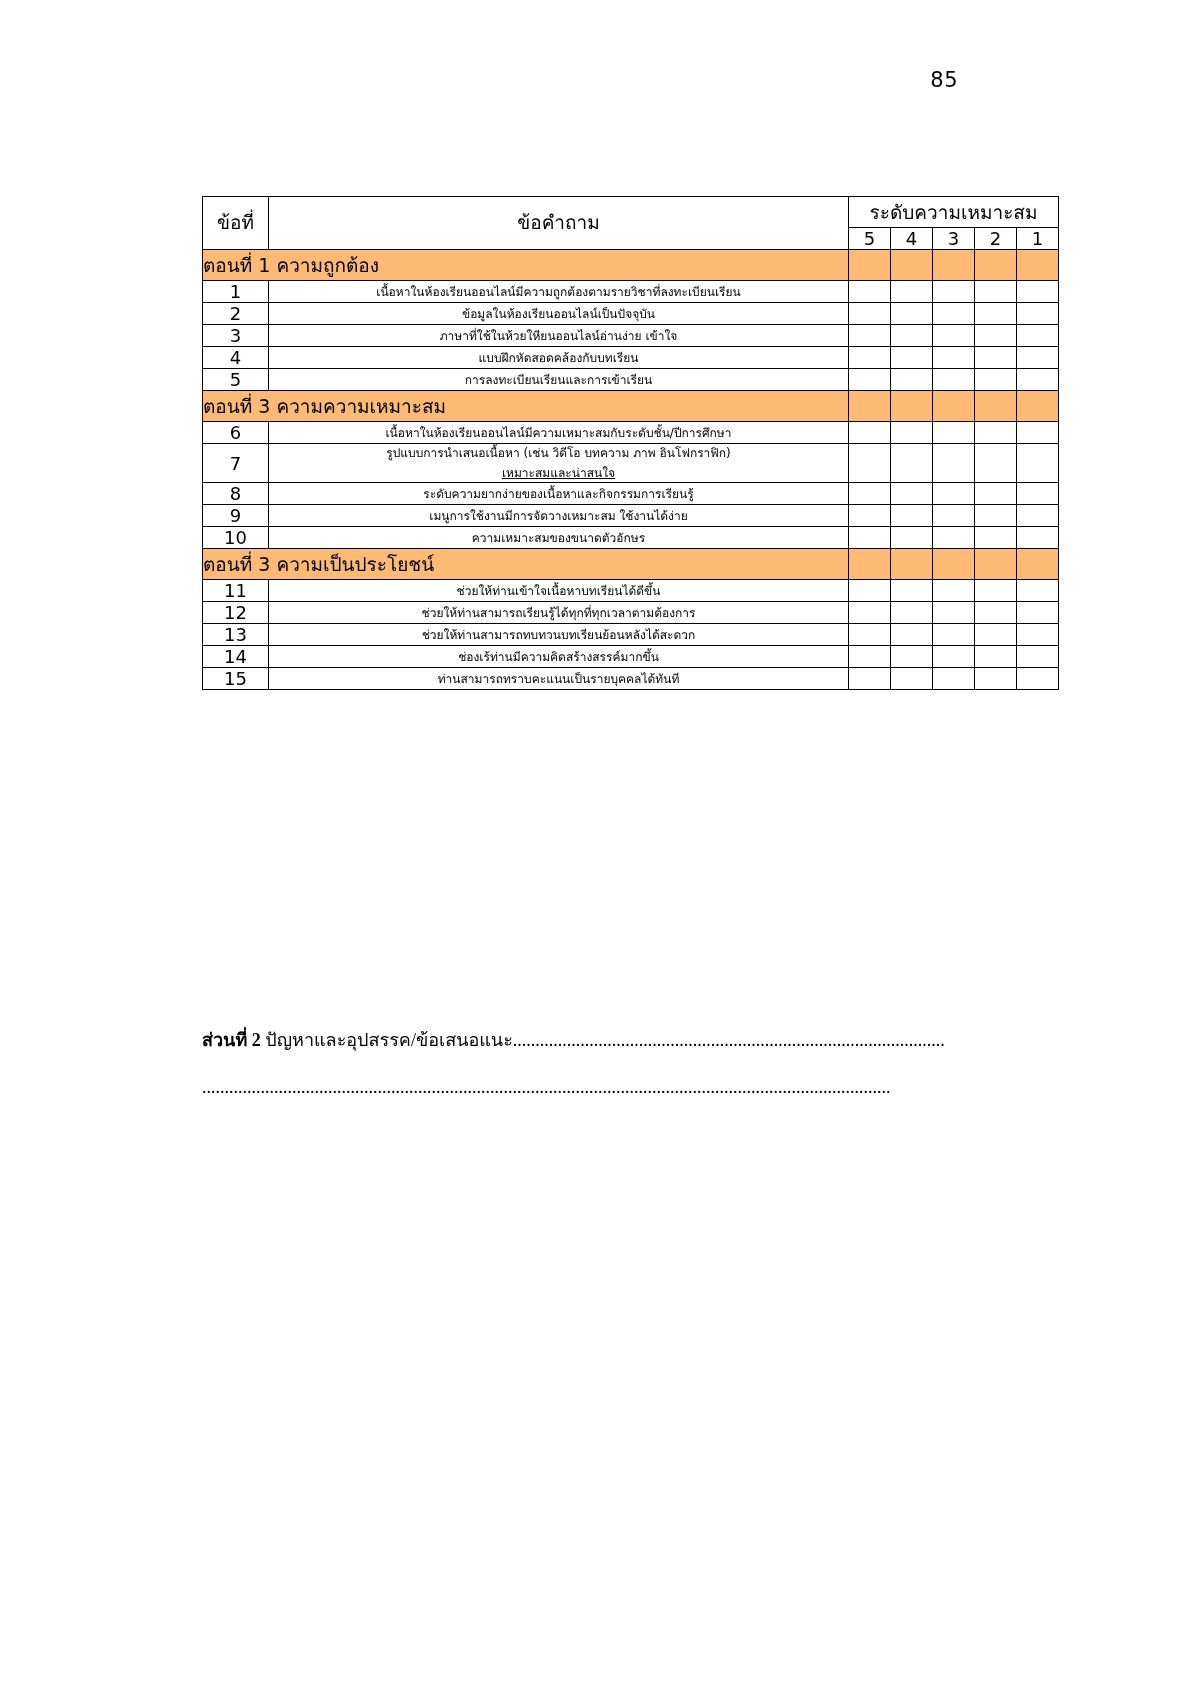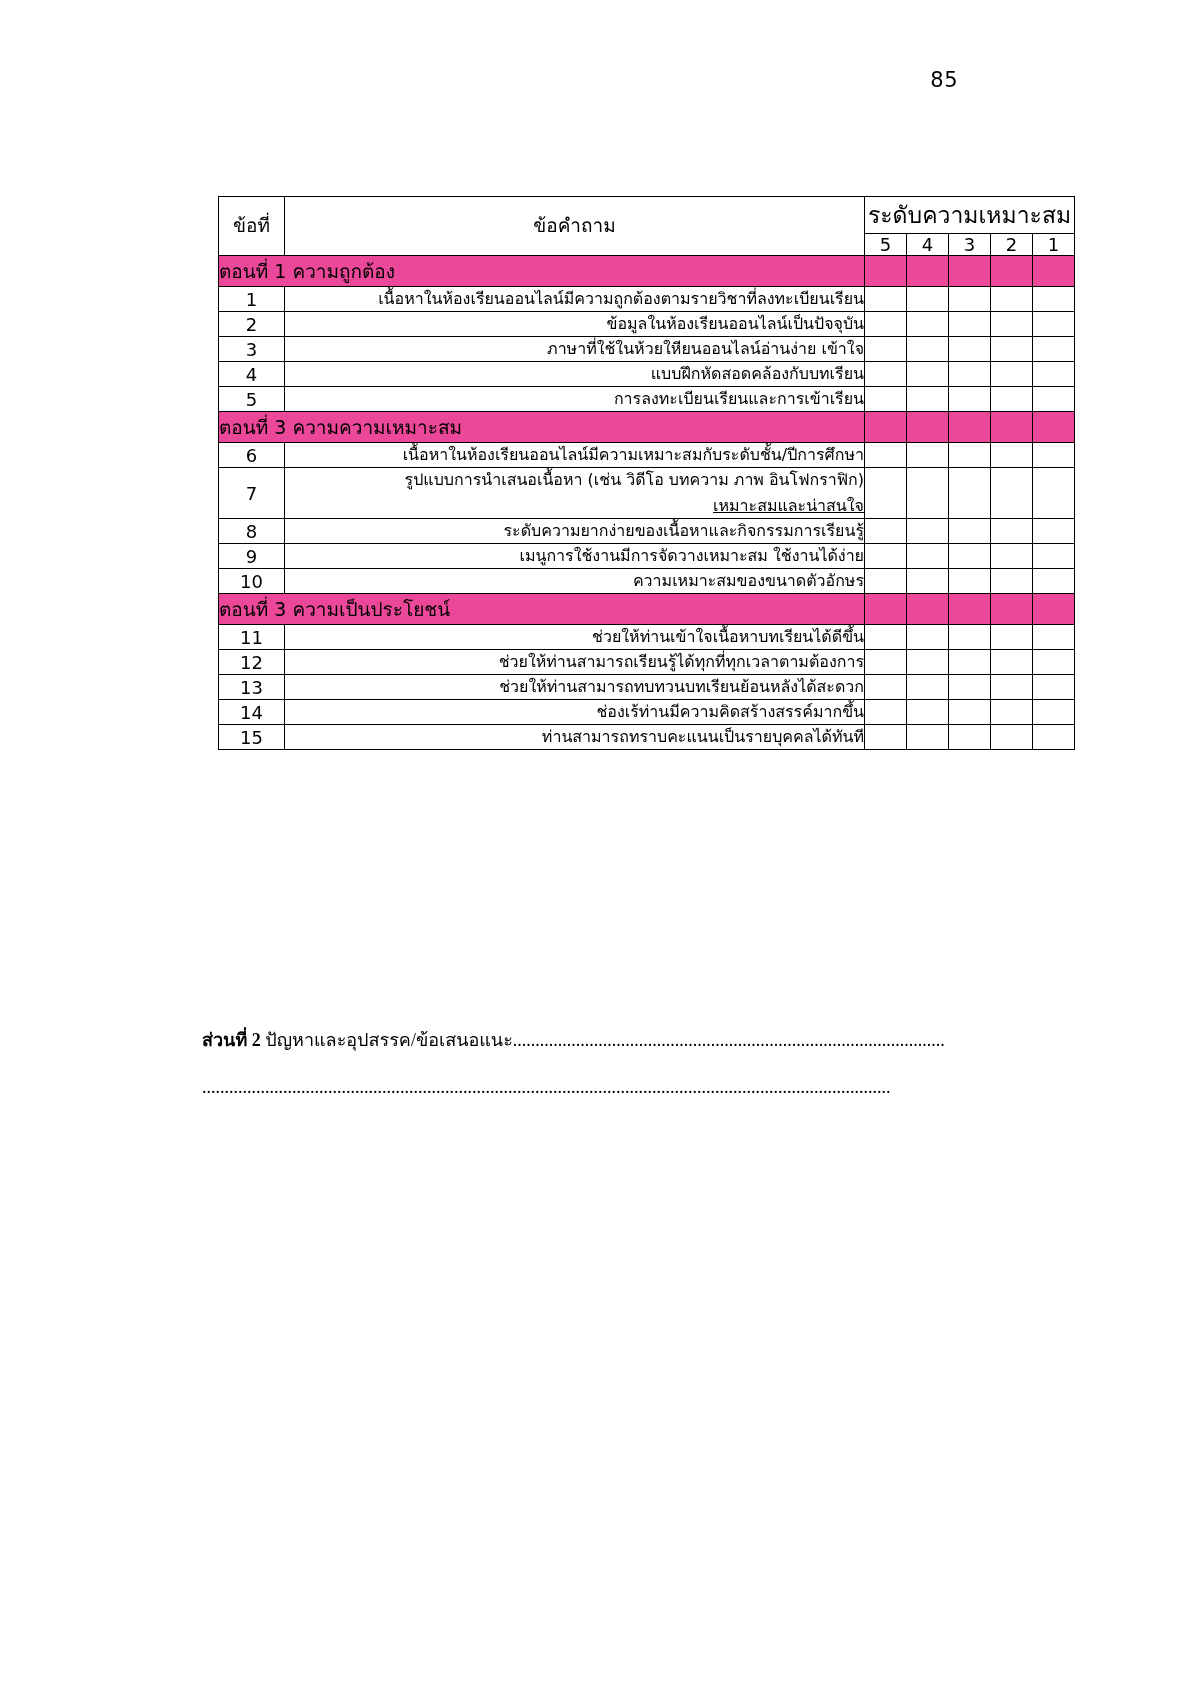--- a/index.html
+++ b/index.html
@@ -24,21 +24,21 @@
   .page-number {
     position: absolute;
     top: 68px;
     right: 120px;
     font-size: 21px;
     letter-spacing: 0.5px;
   }
   .table-wrap {
     position: absolute;
     top: 196px;
-    left: 218px;
+    left: 202px;
     width: 856px;
   }
   table.survey {
     border-collapse: collapse;
     width: 856px;
     table-layout: fixed;
   }
   table.survey td, table.survey th {
     border: 1px solid #000000;
     padding: 0;
@@ -50,49 +50,49 @@
   .col-rate    { width: 42px; }
 
   .hdr-cell {
     text-align: center;
     font-size: 19px;
     padding: 7px 0 9px 0;
     line-height: 1.35;
   }
   .hdr-rate {
     text-align: center;
-    font-size: 23px;
+    font-size: 19px;
     padding: 6px 0 7px 0;
   }
   .rate-num {
     text-align: center;
     font-size: 18px;
     padding: 5px 0 6px 0;
   }
   .row-no {
     text-align: center;
     font-size: 18px;
     padding: 9px 0 10px 0;
   }
   .row-q {
-    text-align: right;
-    font-size: 16px;
+    text-align: center;
+    font-size: 12px;
     padding: 8px 0 9px 10px;
     line-height: 1.5;
   }
   .row-q .second-line {
     display: block;
     padding-top: 2px;
     text-decoration: underline;
   }
   .blank-cell {
     background: #ffffff;
   }
   .section-row td {
-    background: #ec4899;
+    background: #fdba74;
   }
   .section-label {
     text-align: left;
     font-size: 19px;
     font-weight: bold;
     padding: 9px 0 10px 12px;
   }
   .shaded {
     background: #c8c8c8;
   }

